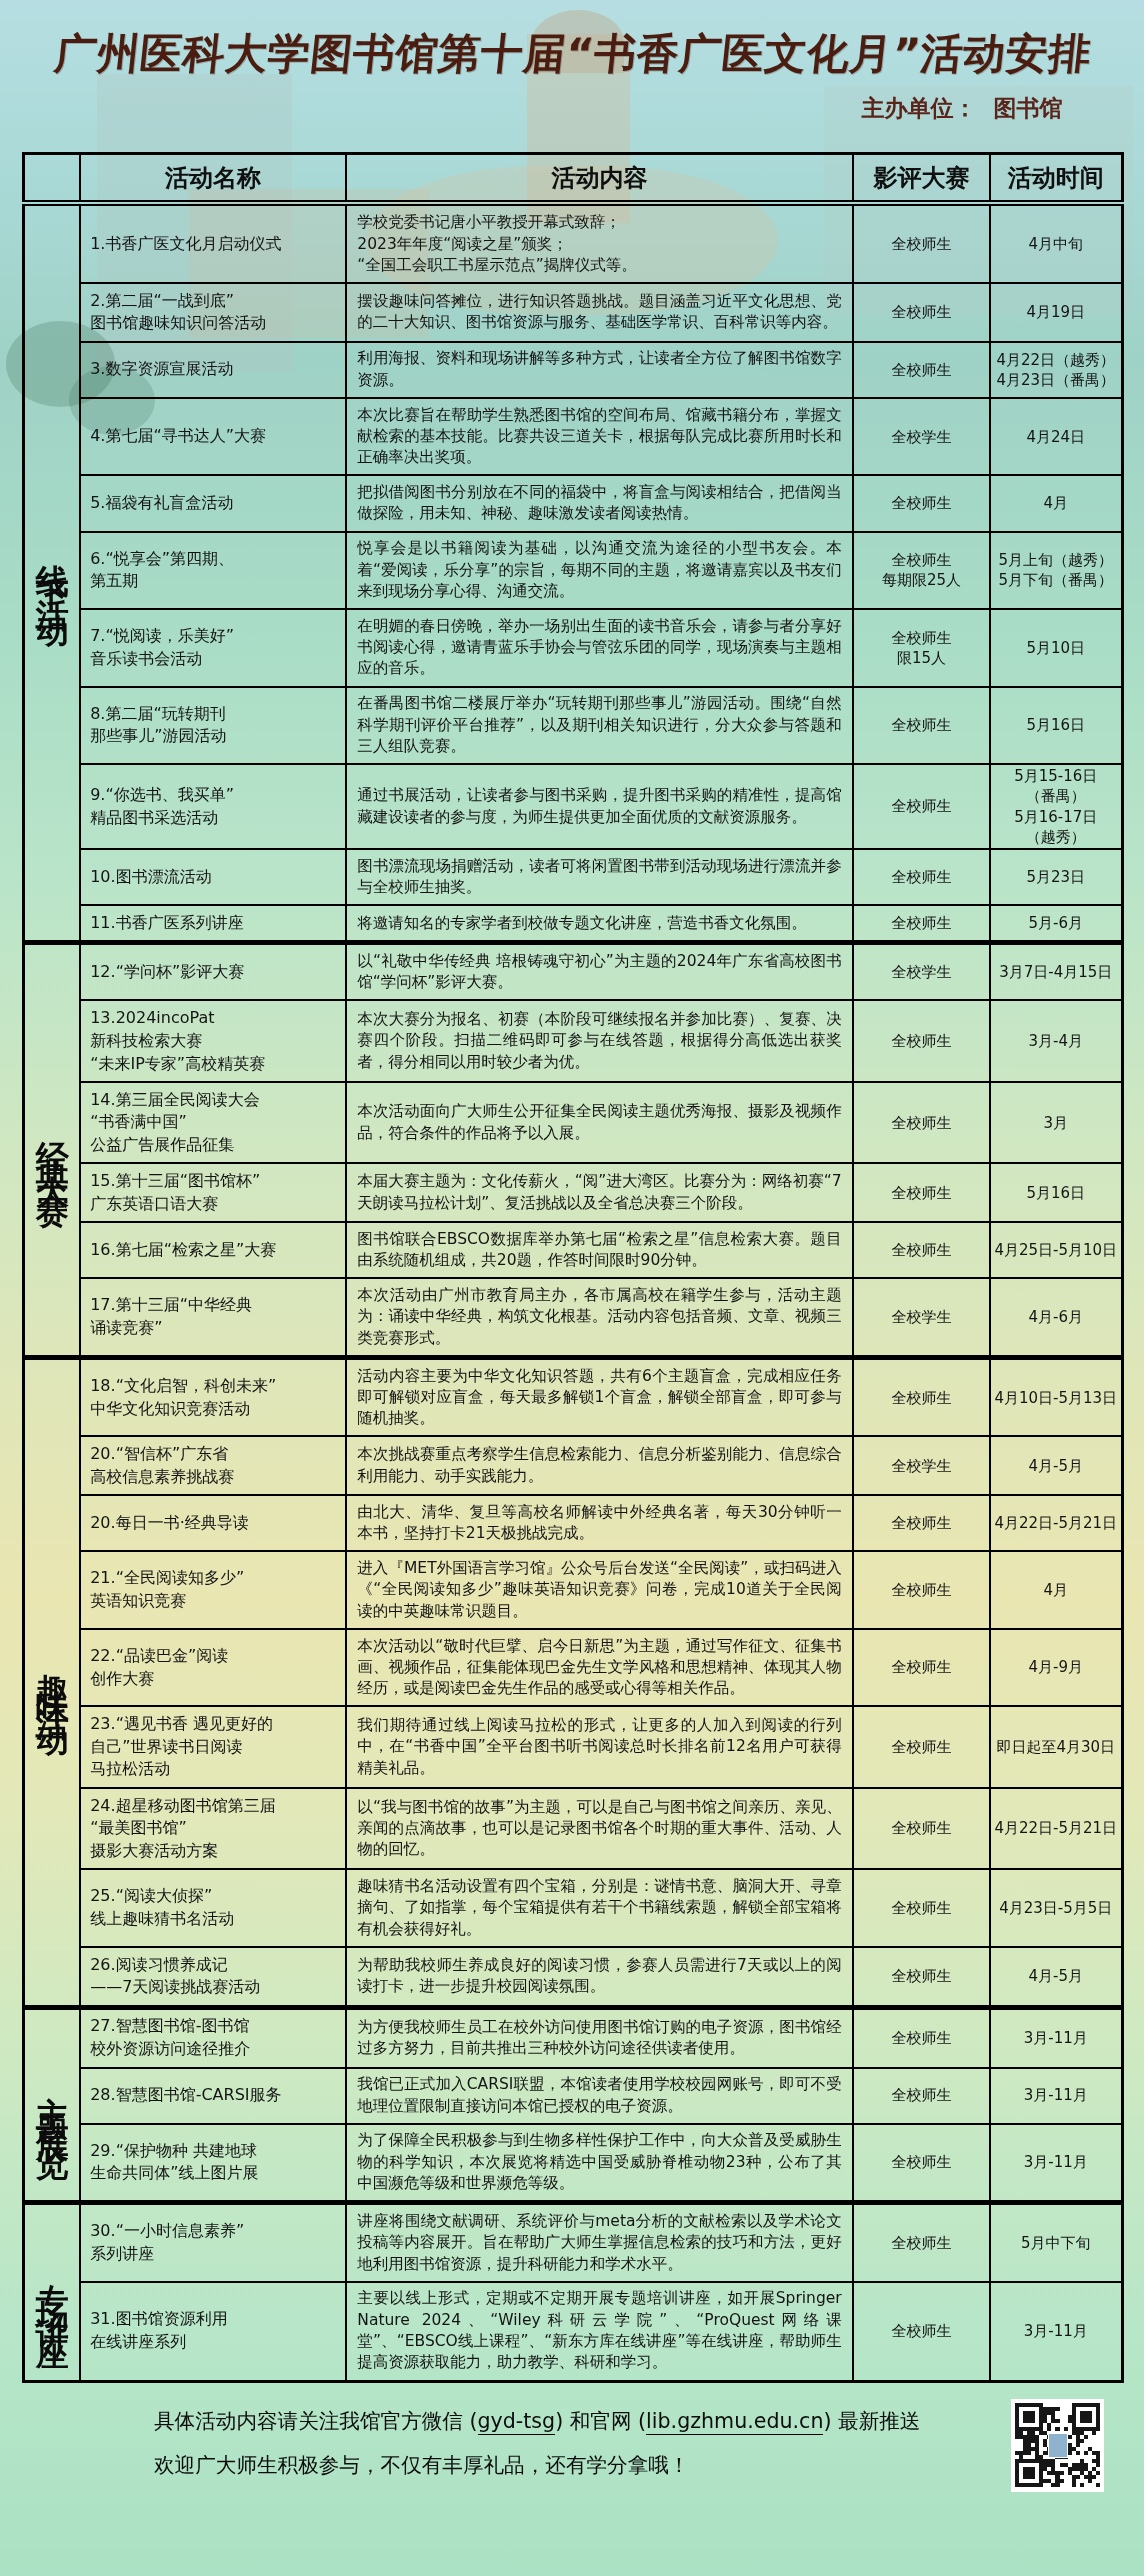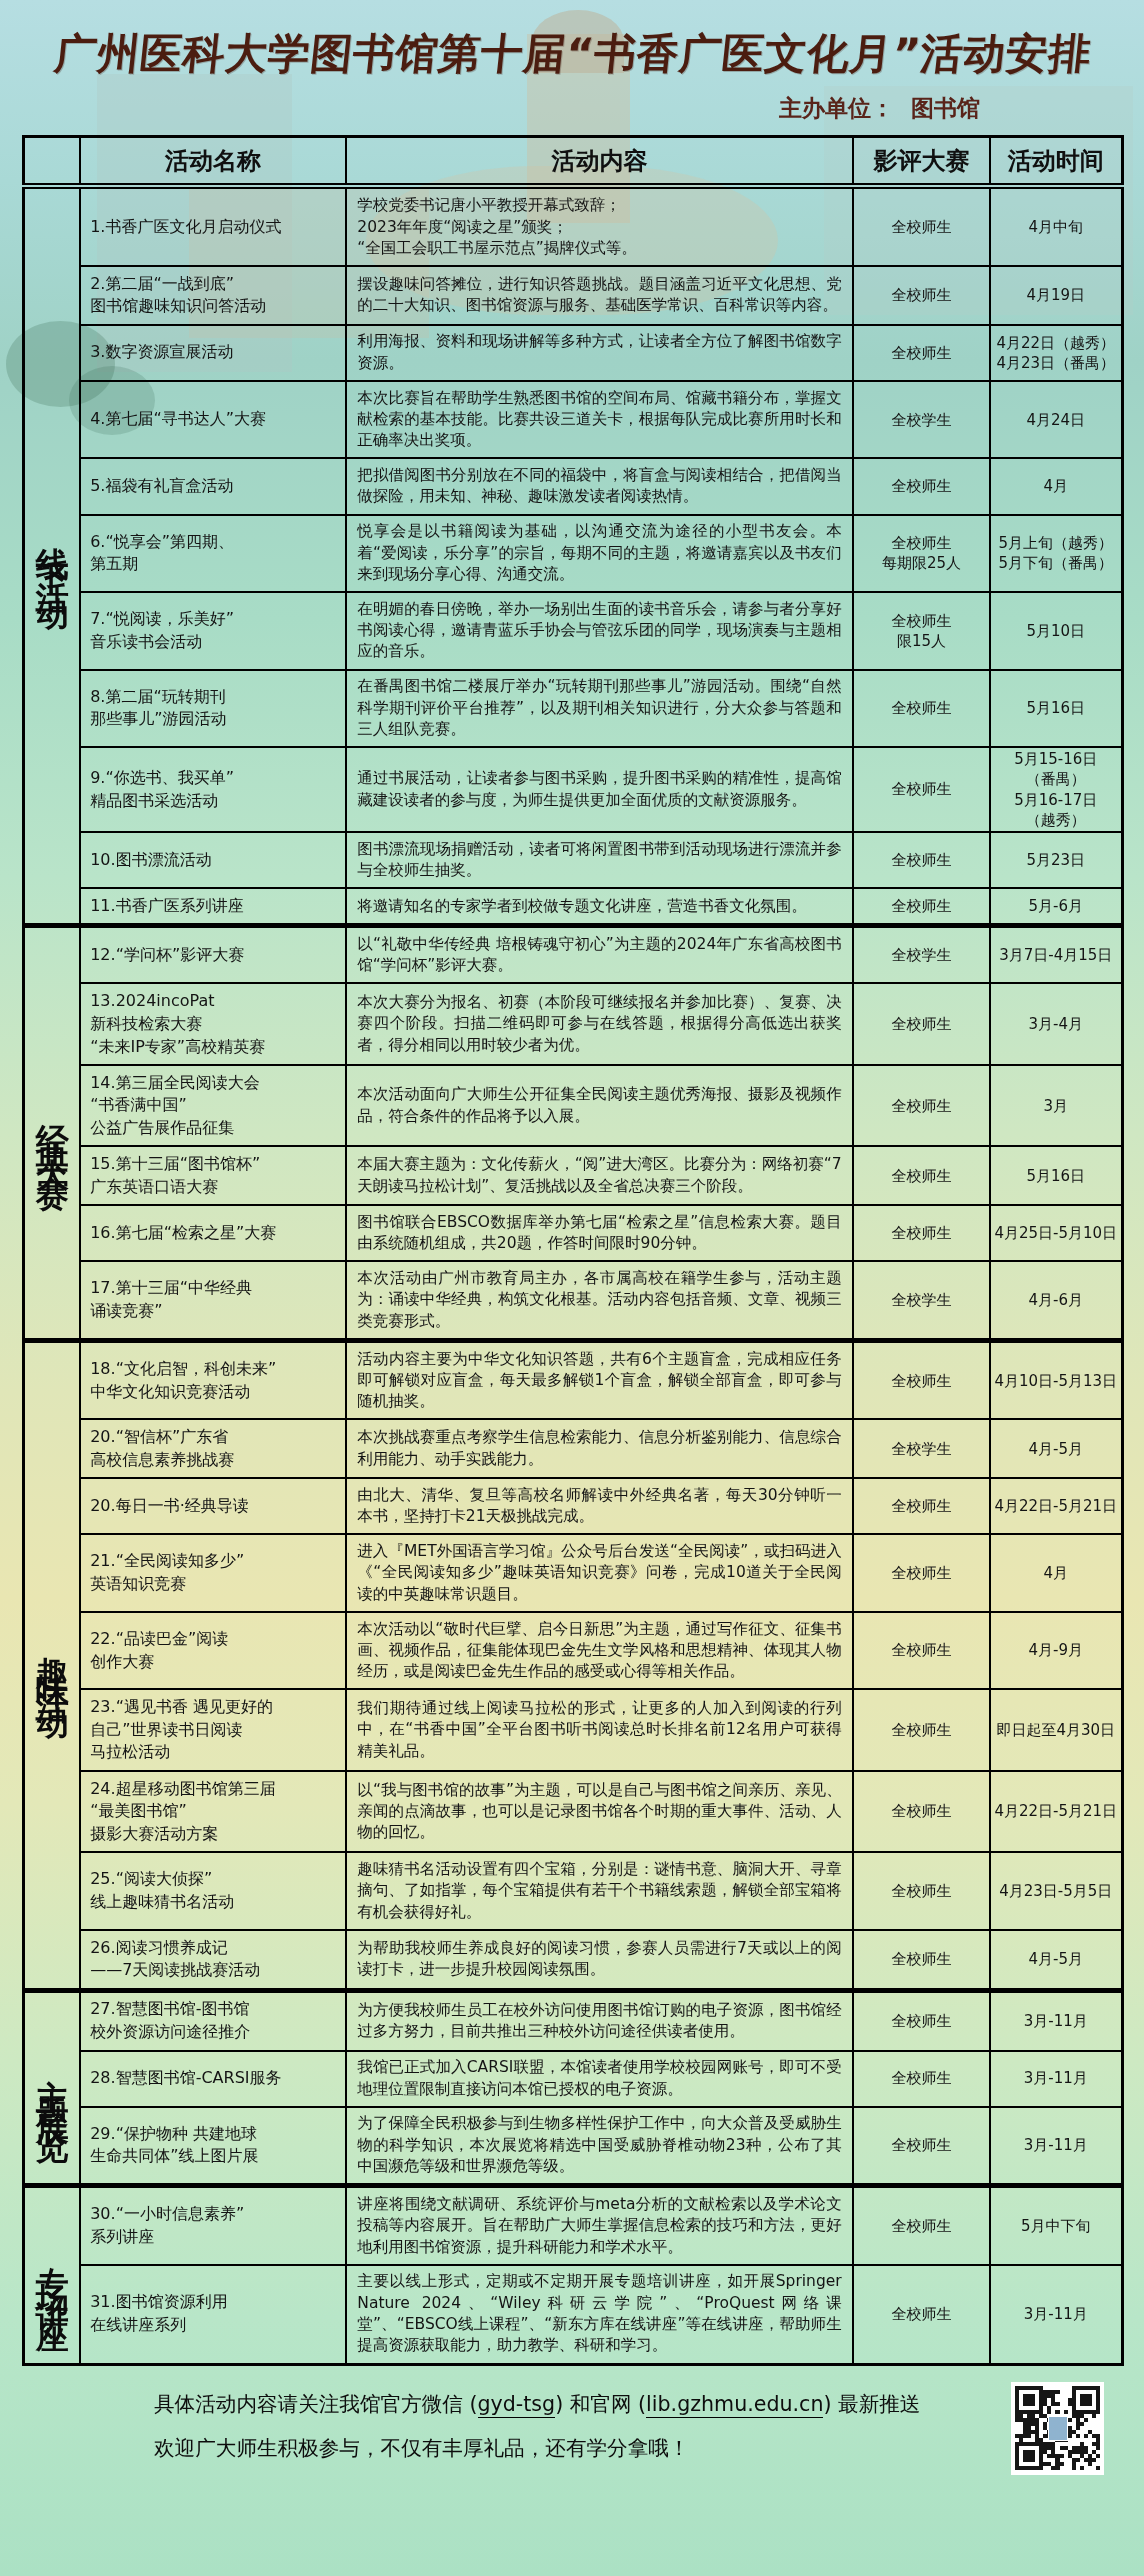--- a/index.html
+++ b/index.html
@@ -41,26 +41,27 @@
     transform:skewX(-6deg);
     text-shadow:1.1px 1.1px 0 rgba(60,20,10,.25);
     white-space:nowrap;
   }
   .org-block {
     margin:9.2px 0 0 779px;
     font-size:23px;
     font-weight:bold;
     color:#59241a;
     line-height:1.5;
+    text-align:center;
   }
   .org-block .val { margin-left:17px; }
 
   table.sched {
     width:1099px;
-    margin:9px auto 0;
+    margin:26px auto 0;
     border-collapse:collapse;
     border:3.4px solid #000;
     table-layout:fixed;
   }
   .sched th, .sched td { border:2.3px solid #000; vertical-align:middle; }
   .sched thead { border-bottom:6.9px double #000; }
   .sched thead th { font-size:24px; font-weight:bold; padding:6.9px 0; color:#101010; }
   tbody.section { border-top:5.2px solid #000; }
 
   .cat-cell { text-align:center; vertical-align:middle; }

